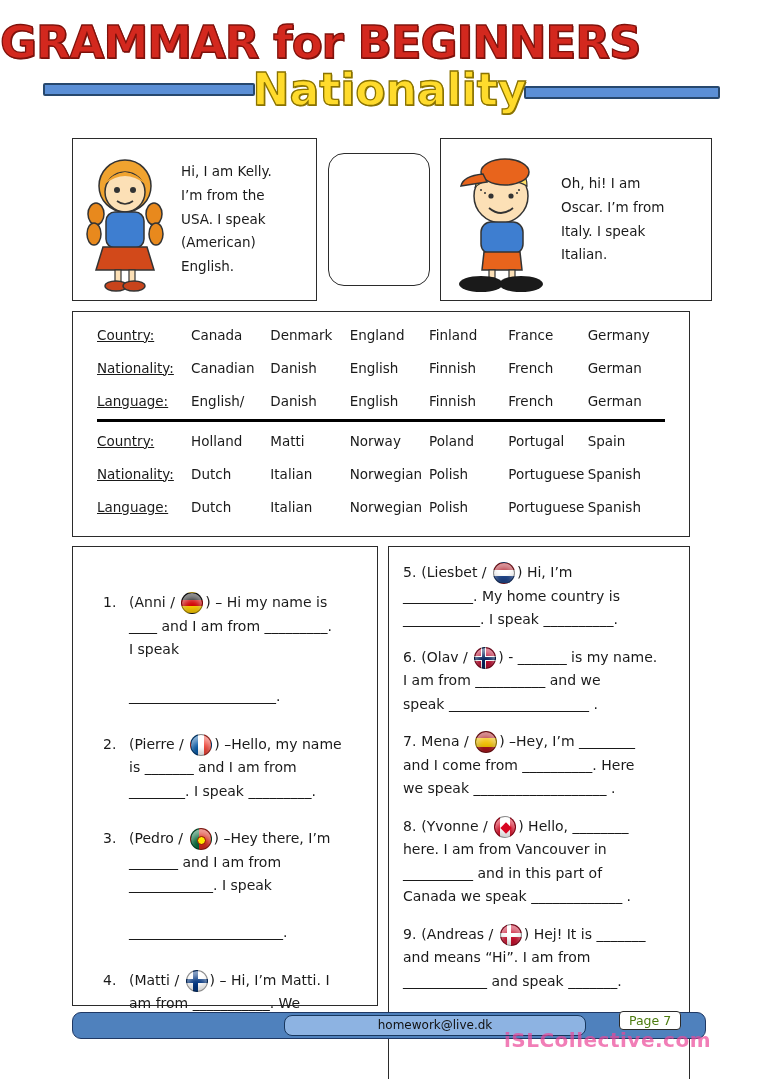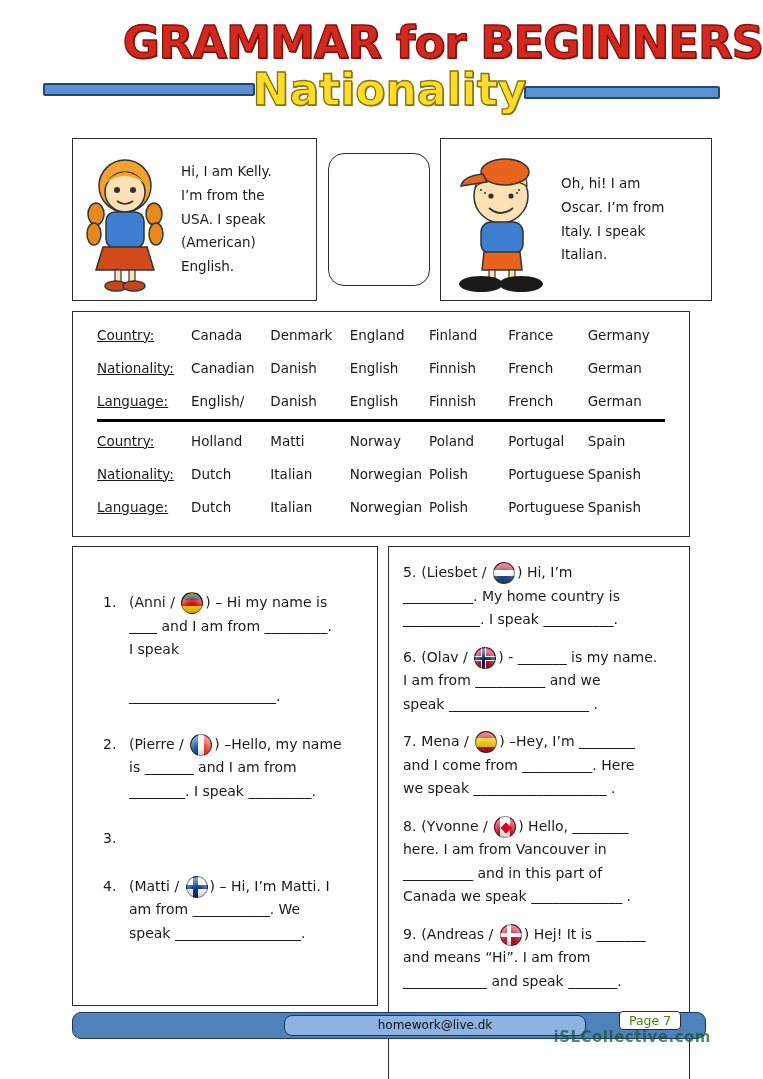--- a/index.html
+++ b/index.html
@@ -5,25 +5,24 @@
   * { margin:0; padding:0; box-sizing:border-box; }
   html,body { background:#ffffff; }
   body {
     width:763px; height:1079px; position:relative;
     font-family:"DejaVu Sans", sans-serif; color:#1a1a1a; overflow:hidden;
   }
   .page { position:absolute; inset:0; }
 
   
   .title {
-    margin-top:16px; text-align:right;
+    margin-top:16px; text-align:left;
     font-size:45px; font-weight:800; letter-spacing:-1px;
     color:#d3281e; -webkit-text-stroke:1.3px #7e120c;
     text-shadow:1px 1px 0 #7e120c;
-    margin-left:40px;
   }
   .subtitle-row {
     display:flex; align-items:center; justify-content:center;
     margin-top:-6px; height:52px;
   }
   .bar {
     height:13px; background:#5b8fd6; border:2px solid #27486e; border-radius:2px;
   }
   .bar.left { width:212px; margin-right:-6px; }
   .bar.right { width:196px; margin-left:-6px; position:relative; top:3px; }
@@ -123,21 +122,21 @@
     font-size:12px; color:#111;margin-left:48px;
   }
   .footer-page {
     position:absolute; right:24px; top:-2px; height:19px; min-width:62px;
     background:#fff; border:1.4px solid #2b2b2b; border-radius:4px;
     display:flex; align-items:center; justify-content:center;
     font-size:12.5px; color:#4d7c0f; padding:0 0;
   }
   .watermark {
     position:absolute; right:52px; top:1028px;
-    font-size:15px; font-weight:bold; color:#14532d; opacity:.7; letter-spacing:.5px;
+    font-size:20px; font-weight:bold; color:#ec4899; opacity:.7; letter-spacing:.5px;
   }
 </style>
 </head>
 <body>
 
 <div class="page">
 
   <div class="title">GRAMMAR for BEGINNERS</div>
 
   <div class="subtitle-row">
@@ -273,20 +272,25 @@
 _____________________.</span>
       </div>
       <div class="ex-item">
         <span class="ex-num">2.</span>
         <span class="ex-body">(Pierre / <span class="flag flag-france"></span>) –Hello, my name
 is _______ and I am from
 ________. I speak _________.</span>
       </div>
       <div class="ex-item">
         <span class="ex-num">3.</span>
+        <span class="ex-body">(Pedro / <span class="flag flag-portugal"></span>) –Hey there, I’m
+_______ and I am from
+____________. I speak
+
+______________________.</span>
       </div>
       <div class="ex-item">
         <span class="ex-num">4.</span>
         <span class="ex-body">(Matti / <span class="flag flag-finland"></span>) – Hi, I’m Matti. I
 am from ___________. We
 speak __________________.</span>
       </div>
     </div>
   <div class="ex-box right" id="ex-right">
       <div class="ex-item"><span class="ex-num">5.</span><span class="ex-body">(Liesbet / <span class="flag flag-netherlands"></span>) Hi, I’m

